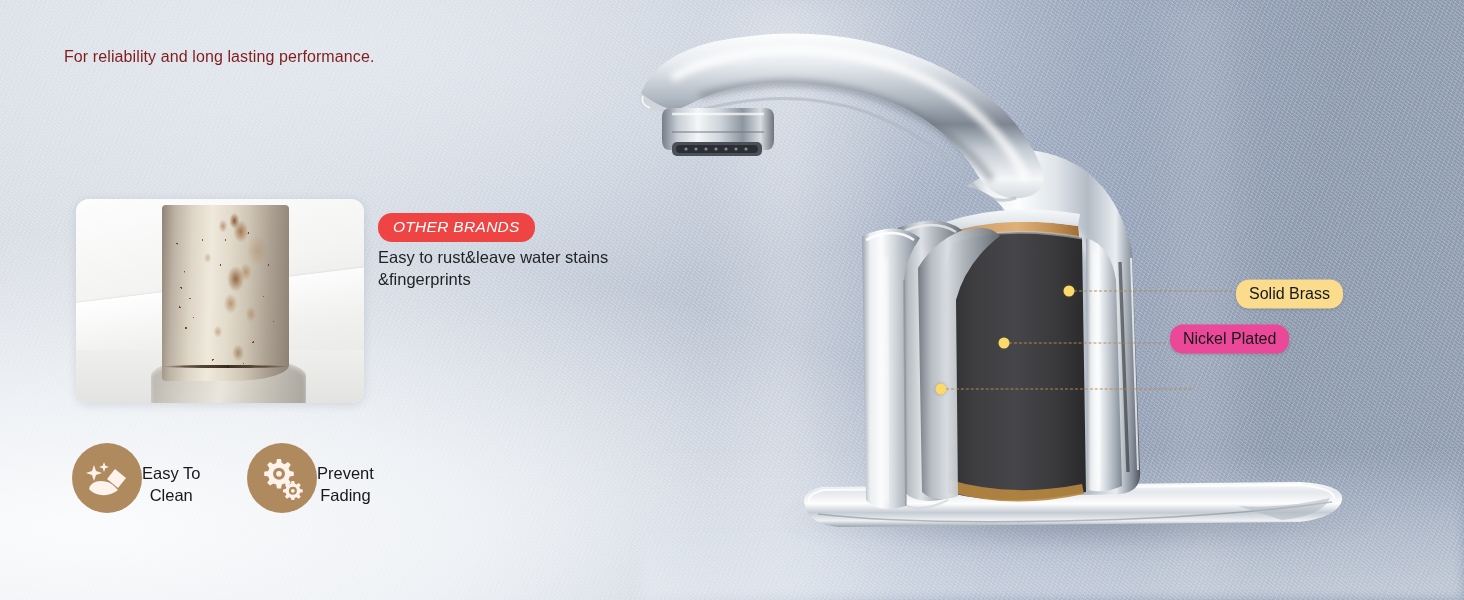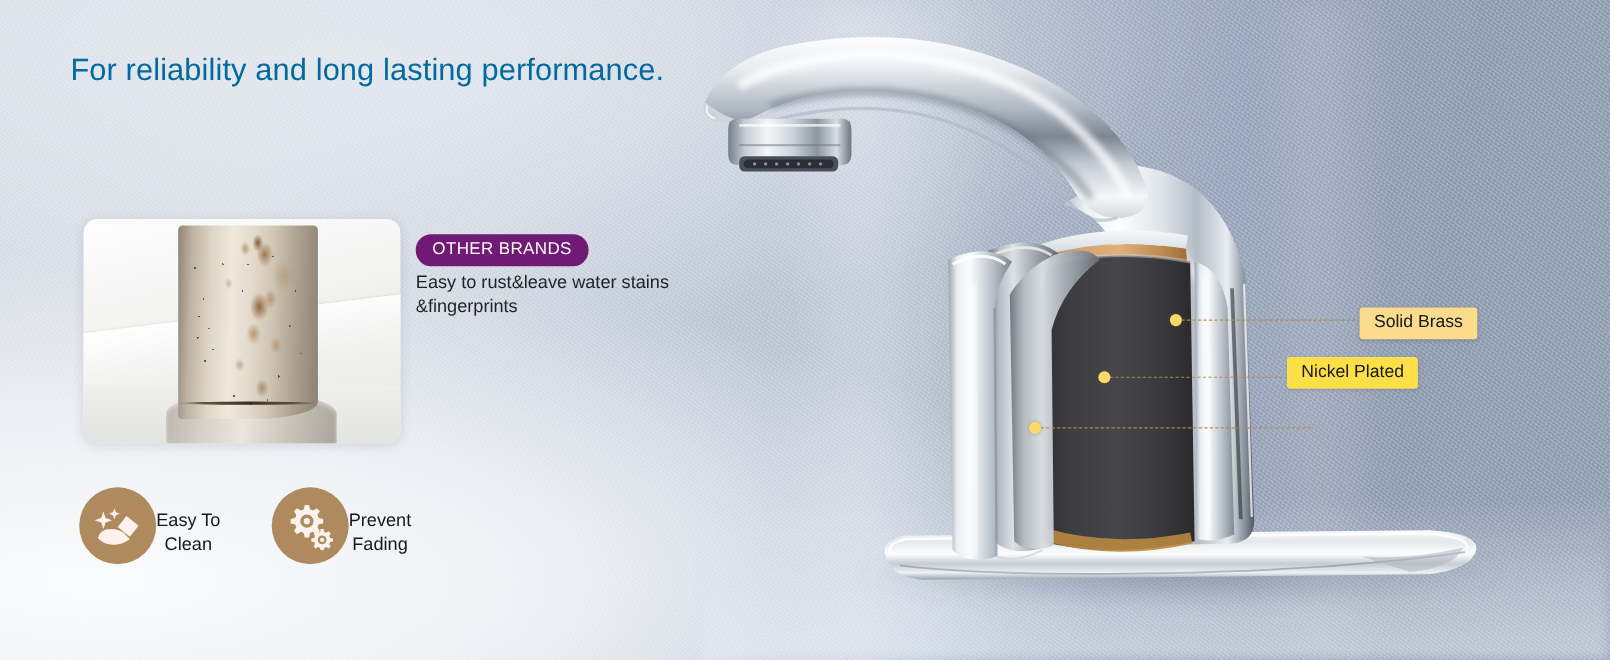--- a/index.html
+++ b/index.html
@@ -45,22 +45,22 @@
       repeating-linear-gradient(113deg, rgba(255,255,255,.40) 0 1px, rgba(0,0,0,.05) 1px 2px, rgba(255,255,255,0) 2px 4px);
   }
 
   
   #headline-block{ position:absolute; left:64px; top:34px; z-index:6; }
   #headline{
     font-size:47px; font-weight:700; letter-spacing:.5px;
     color:#17181a; line-height:1.05; white-space:nowrap;
   }
   #subheadline{
-    margin-top:14px; font-size:28px; font-weight:400;
-    color:#0369a1; letter-spacing:.1px; white-space:nowrap;
+    margin-top:14px; font-size:16px; font-weight:400;
+    color:#7f1d1d; letter-spacing:.1px; white-space:nowrap;
   }
 
   
   #rust-card{
     position:absolute; left:76px; top:199px; width:288px; height:204px;
     border-radius:13px; overflow:hidden; z-index:6;
     background:#f2f2f0;
     box-shadow:0 2px 10px rgba(60,70,90,.15);
   }
   .rust-bgwall{
@@ -162,21 +162,21 @@
     color:#17181a; text-align:center; white-space:pre-line;
   }
 
   
   #faucet{ position:absolute; left:0; top:0; width:1464px; height:600px; z-index:4; }
 
   
   #callouts{ position:absolute; inset:0; z-index:7; pointer-events:none; }
   .callout-pill{
     position:absolute; transform:translateY(-50%);
-    padding:5px 13px 6px; border-radius:3px;
+    padding:5px 13px 6px; border-radius:13px;
     font-size:16px; color:#16171a; white-space:nowrap;
     pointer-events:auto;
     box-shadow:0 1px 3px rgba(60,60,60,.22);
   }
   .callout-line{
     position:absolute; height:0; border-top:1.5px dashed #b58a52;
     transform:translateY(-50%); opacity:.95;
   }
   .callout-dot{
     position:absolute; width:11px; height:11px; border-radius:50%;
@@ -203,21 +203,21 @@
   <div class="rust-bgwall"></div>
   <div class="rust-counter"></div>
   <div class="rust-counter2"></div>
   <div class="rust-puck"></div>
   <div class="rust-cyl">
     <div class="rust-specks"></div>
   </div>
   <div class="rust-seam"></div>
 </div>
 
-<div id="other-brands-badge" style="background: #701a75;">OTHER BRANDS</div>
+<div id="other-brands-badge" style="background: #ef4444; font-style: italic;">OTHER BRANDS</div>
 <div id="other-brands-desc">Easy to rust&amp;leave water stains &amp;fingerprints</div>
 
 <svg id="faucet" viewBox="0 0 1464 600">
   <defs>
     <linearGradient id="spoutTop" x1="0" y1="0" x2="0" y2="1">
       <stop offset="0%" stop-color="#fdfdfe"></stop>
       <stop offset="18%" stop-color="#e8ecf0"></stop>
       <stop offset="40%" stop-color="#aeb6c0"></stop>
       <stop offset="55%" stop-color="#7d8691"></stop>
       <stop offset="70%" stop-color="#c3cad2"></stop>
@@ -427,17 +427,17 @@
 </div>
 
 <div id="callouts">
 
   <div class="callout-line" style="left: 1074px; top: 291px; width: 158px; border-top-color: rgb(181, 138, 82);"></div>
   <div class="callout-dot" style="left: 1069px; top: 291px; background: rgb(251, 217, 107);"></div>
   <div class="callout-pill" style="left: 1236px; top: 294px; background: rgb(250, 220, 140);">Solid Brass</div>
 
   <div class="callout-line" style="left: 1009px; top: 343px; width: 157px; border-top-color: rgb(181, 138, 82);"></div>
   <div class="callout-dot" style="left: 1004px; top: 343px; background: rgb(251, 217, 107);"></div>
-  <div class="callout-pill" style="left: 1170px; top: 339px; background: #fde047;">Nickel Plated</div>
+  <div class="callout-pill" style="left: 1170px; top: 339px; background: #ec4899;">Nickel Plated</div>
 
   <div class="callout-line" style="left: 946px; top: 389px; width: 246px; border-top-color: rgb(181, 138, 82);"></div>
   <div class="callout-dot" style="left: 941px; top: 389px; background: rgb(251, 217, 107);"></div>
 </div>
 
 </body></html>

